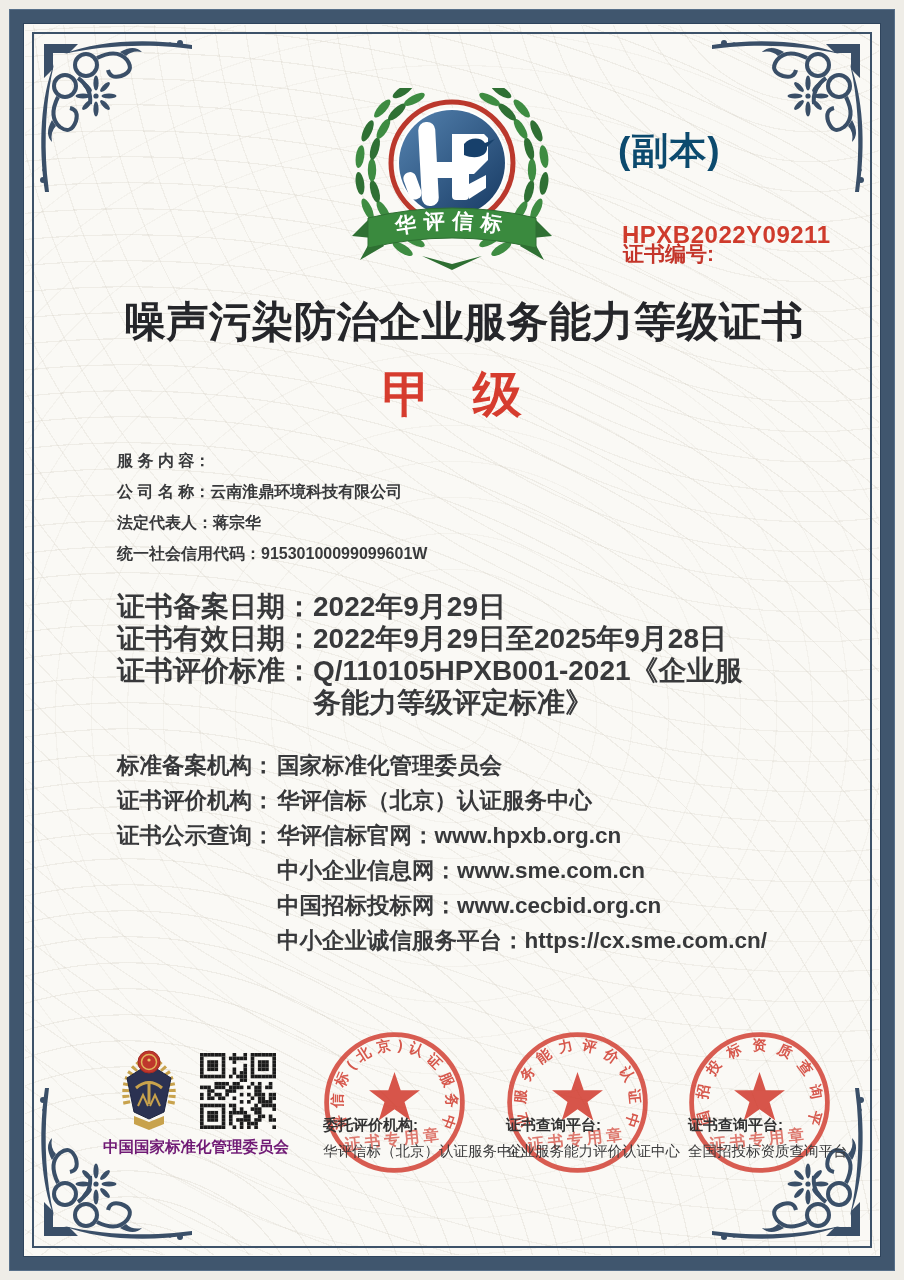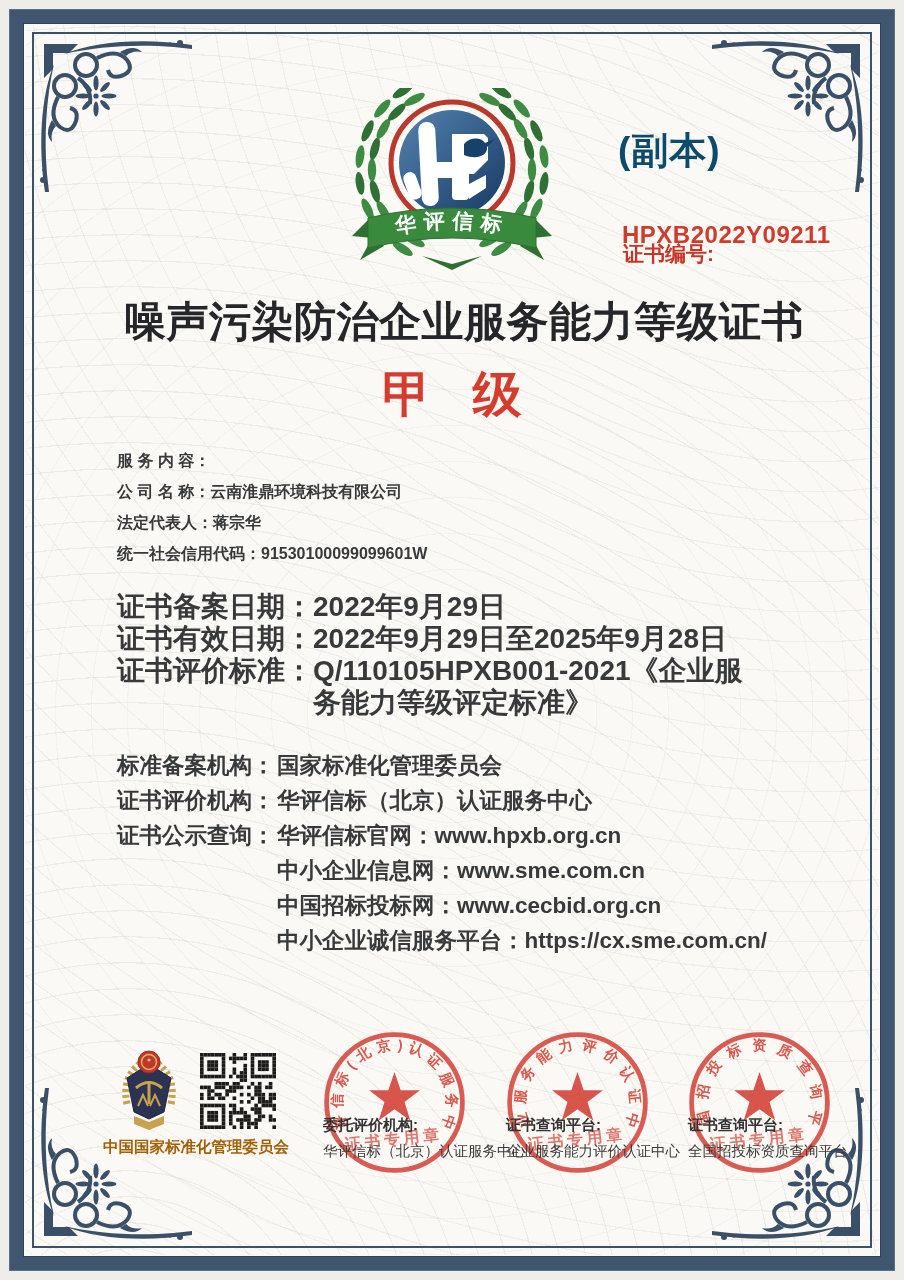--- a/index.html
+++ b/index.html
@@ -35,21 +35,21 @@
   .b1{top:445px;font-size:16px;line-height:31px;text-align:center;}
   .b2{top:591px;font-size:28px;line-height:32px;width:700px;}
   .b2 .lab{flex-basis:160px;}
   .b2 .val{max-width:452px;}
   .b3{top:748px;font-size:22.5px;line-height:35px;width:720px;}
   .b3 .lab{flex-basis:160px;}
 
   .emblem{position:absolute;left:114px;top:1048px;width:70px;height:88px;z-index:2;}
   .qr{position:absolute;left:200px;top:1053px;width:76px;height:76px;z-index:2;}
   .emblem-caption{position:absolute;left:88px;top:1137px;width:216px;text-align:center;
-      font-size:15.5px;font-weight:600;color:#a16207;z-index:2;}
+      font-size:15.5px;font-weight:600;color:#701a75;z-index:2;}
 
   .seal-group{position:absolute;top:1026px;width:200px;height:160px;}
   .sg1{left:318px;} .sg2{left:501px;} .sg3{left:683px;}
   .seal-svg{position:absolute;left:0;top:0;width:153px;height:153px;z-index:2;opacity:.92;}
   .seal-cap-label{position:absolute;left:5px;top:90px;font-size:15px;font-weight:700;color:#333;white-space:nowrap;z-index:3;}
   .seal-cap-value{position:absolute;left:5px;top:116px;font-size:14.5px;font-weight:500;color:#3a3a3b;white-space:nowrap;z-index:3;}
 </style>
 </head>
 <body>
 

